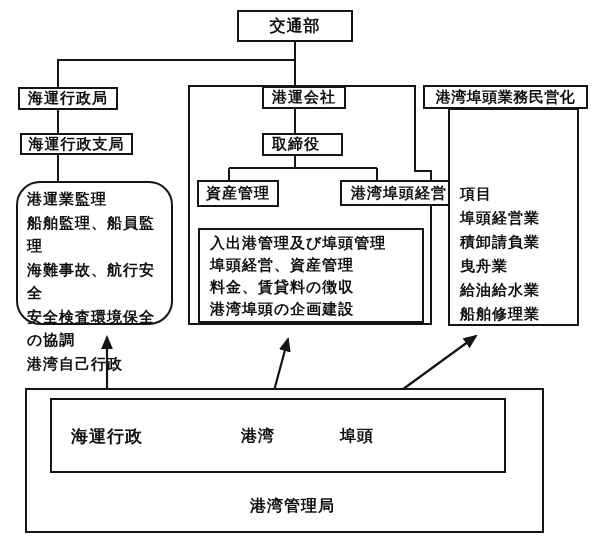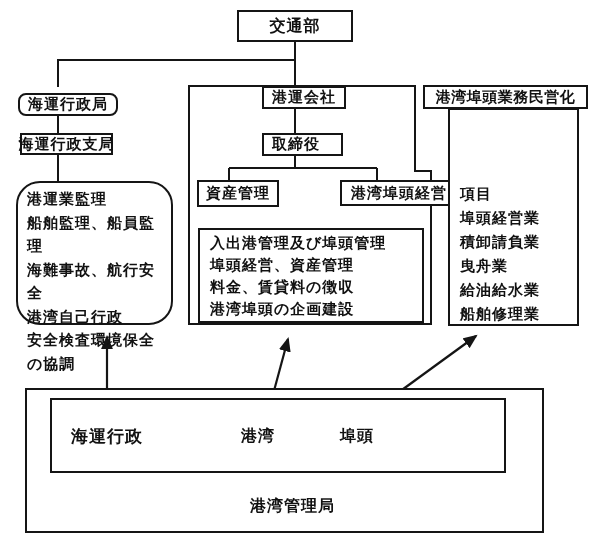--- a/index.html
+++ b/index.html
@@ -59,33 +59,33 @@
       <line x1="107" y1="412" x2="107" y2="337" marker-end="url(#ah)"></line>
       <line x1="268" y1="413" x2="288" y2="339" marker-end="url(#ah)"></line>
       <line x1="373" y1="411" x2="476" y2="336" marker-end="url(#ah)"></line>
     </g>
   </svg>
 
   <div class="box" style="left:237px;top:10px;width:116px;height:32px;">
     <span>交通部</span>
   </div>
 
-  <div class="box" style="left:18px;top:93px;width:100px;height:23px;font-size:15px;border-radius:8px;">
+  <div class="box" style="left:18px;top:87px;width:100px;height:23px;font-size:15px;">
     <span>海運行政局</span>
   </div>
-  <div class="box" style="left:20px;top:133px;width:93px;height:22px;font-size:15px;">
+  <div class="box" style="left:20px;top:133px;width:113px;height:22px;font-size:15px;">
     <span>海運行政支局</span>
   </div>
   <div class="listbox" style="left:16px;top:181px;width:157px;height:144px;border-radius:24px;">
     <div class="listtext" style="left:9px;top:4px;width:140px;white-space:normal;">
       <div>港運業監理</div>
       <div>船舶監理、船員監理</div>
       <div>海難事故、航行安全</div>
+      <div>安全検査環境保全の協調</div>
       <div>港湾自己行政</div>
-      <div>安全検査環境保全の協調</div>
     </div>
   </div>
 
   <div class="box" style="left:262px;top:86px;width:84px;height:23px;font-size:15px;">
     <span>港運会社</span>
   </div>
   <div class="box" style="left:262px;top:133px;width:81px;height:23px;font-size:15px;justify-content:flex-start;padding-left:8px;">
     <span>取締役</span>
   </div>
   <div class="box" style="left:197px;top:180px;width:82px;height:27px;font-size:15px;">

